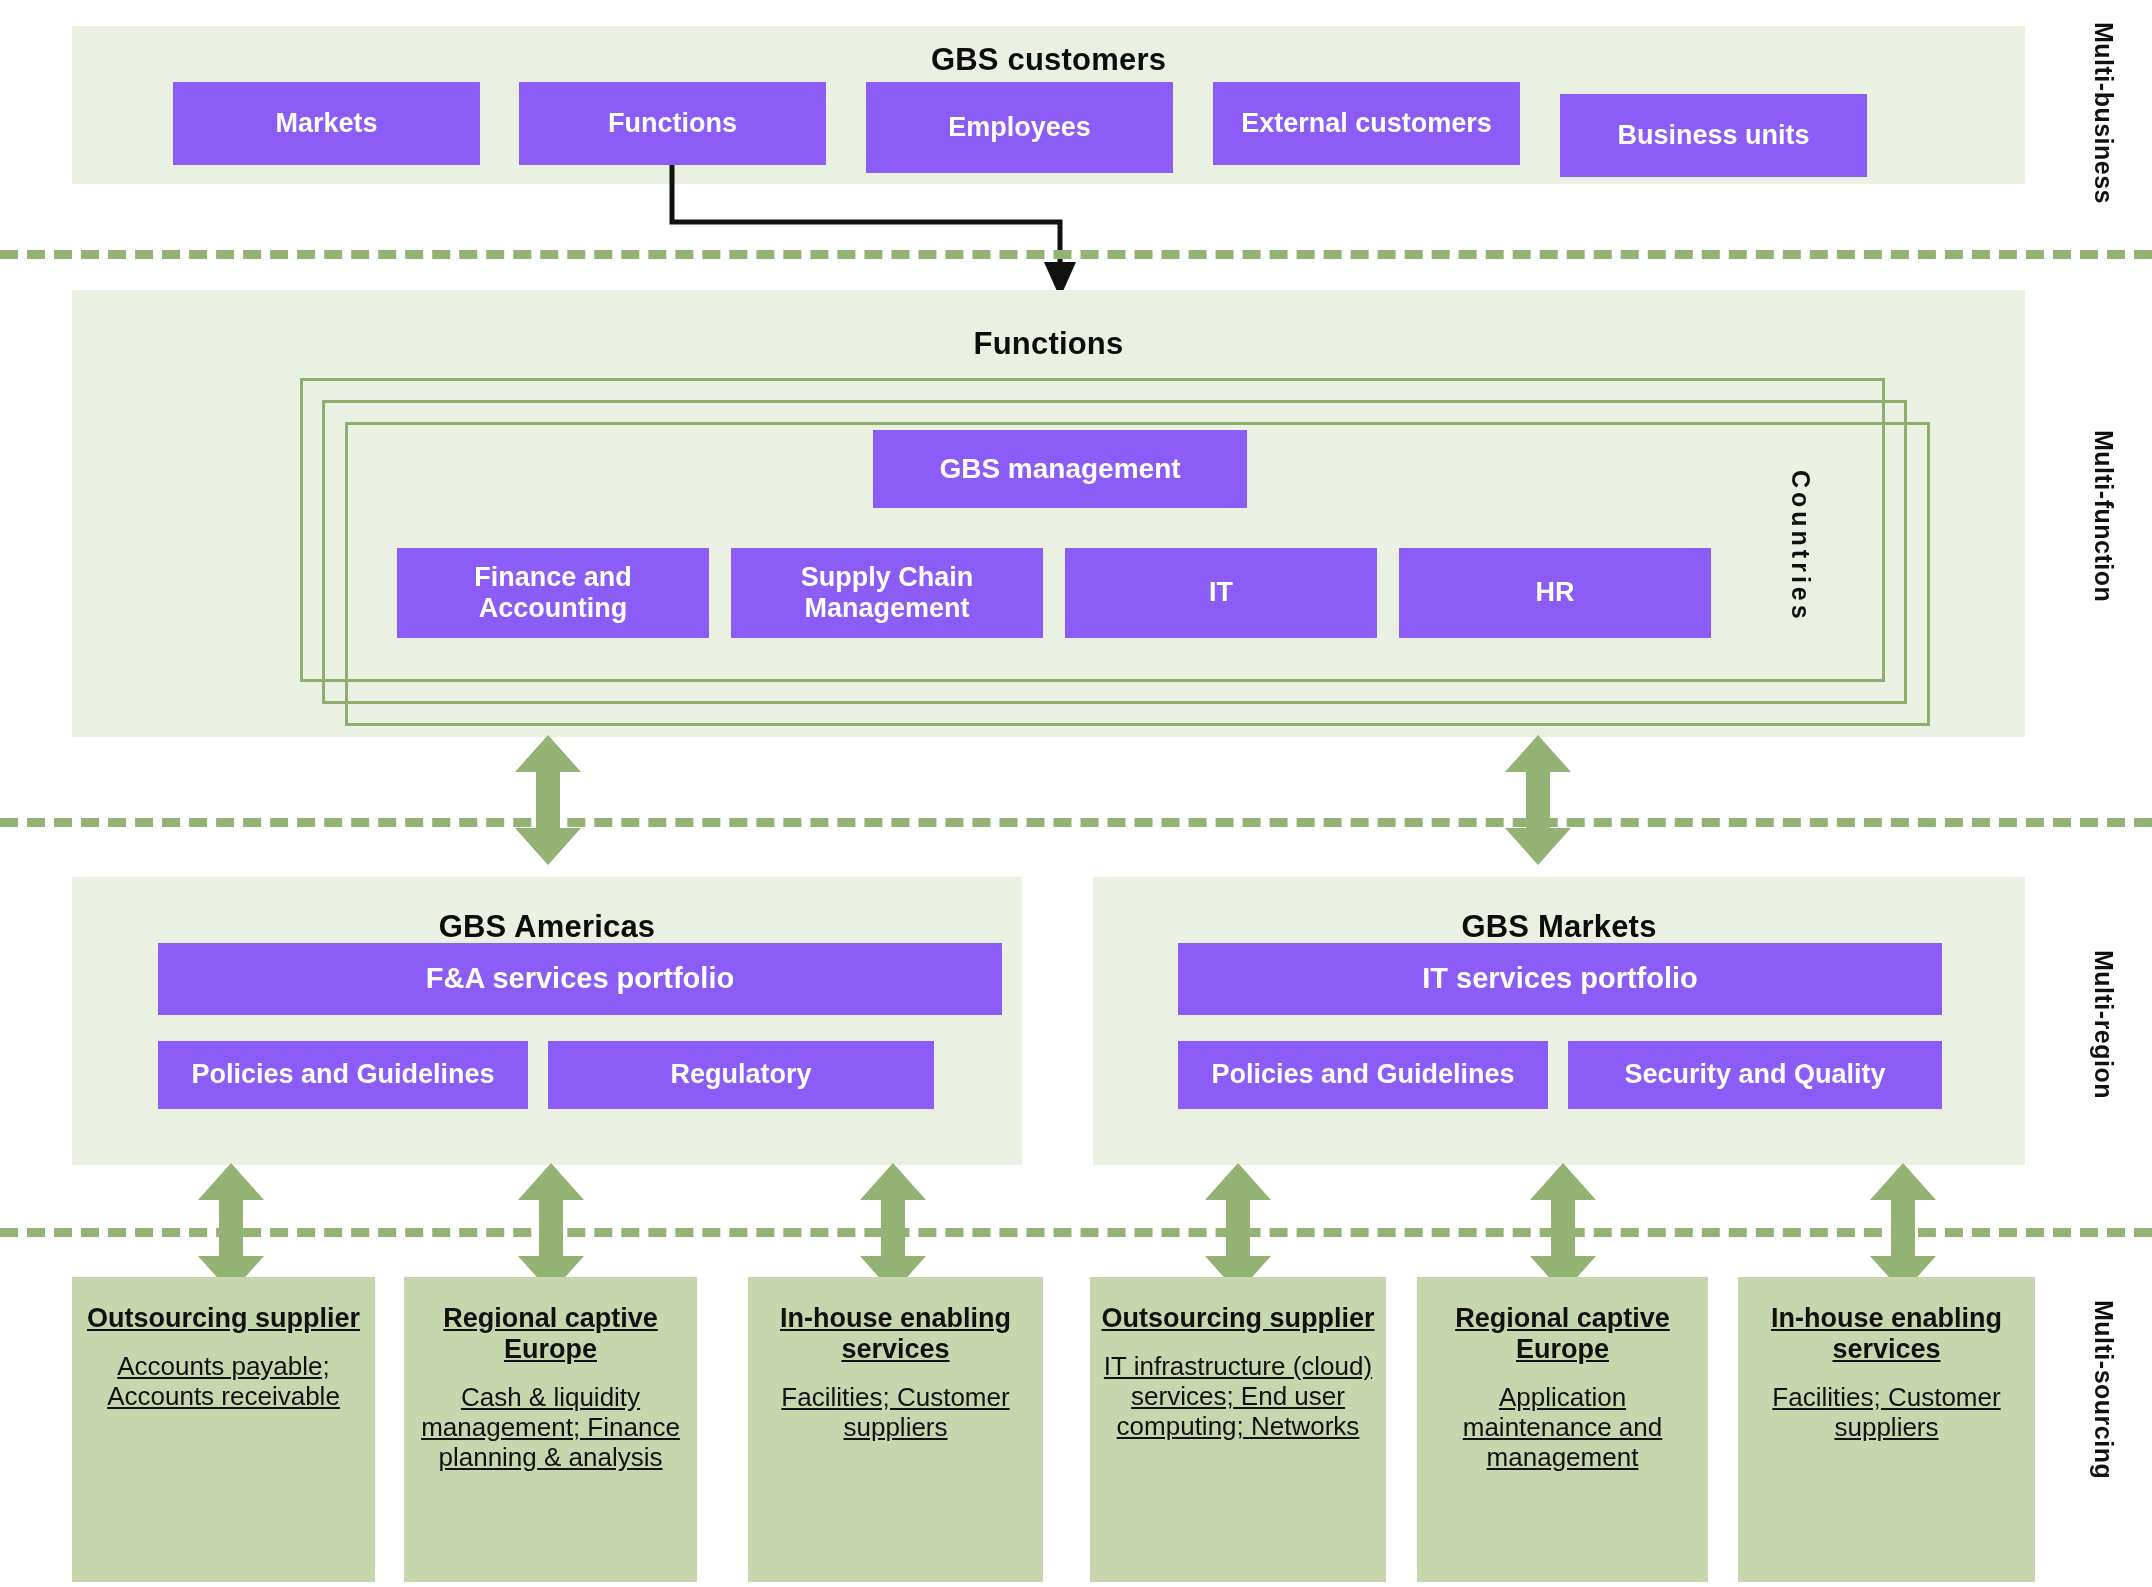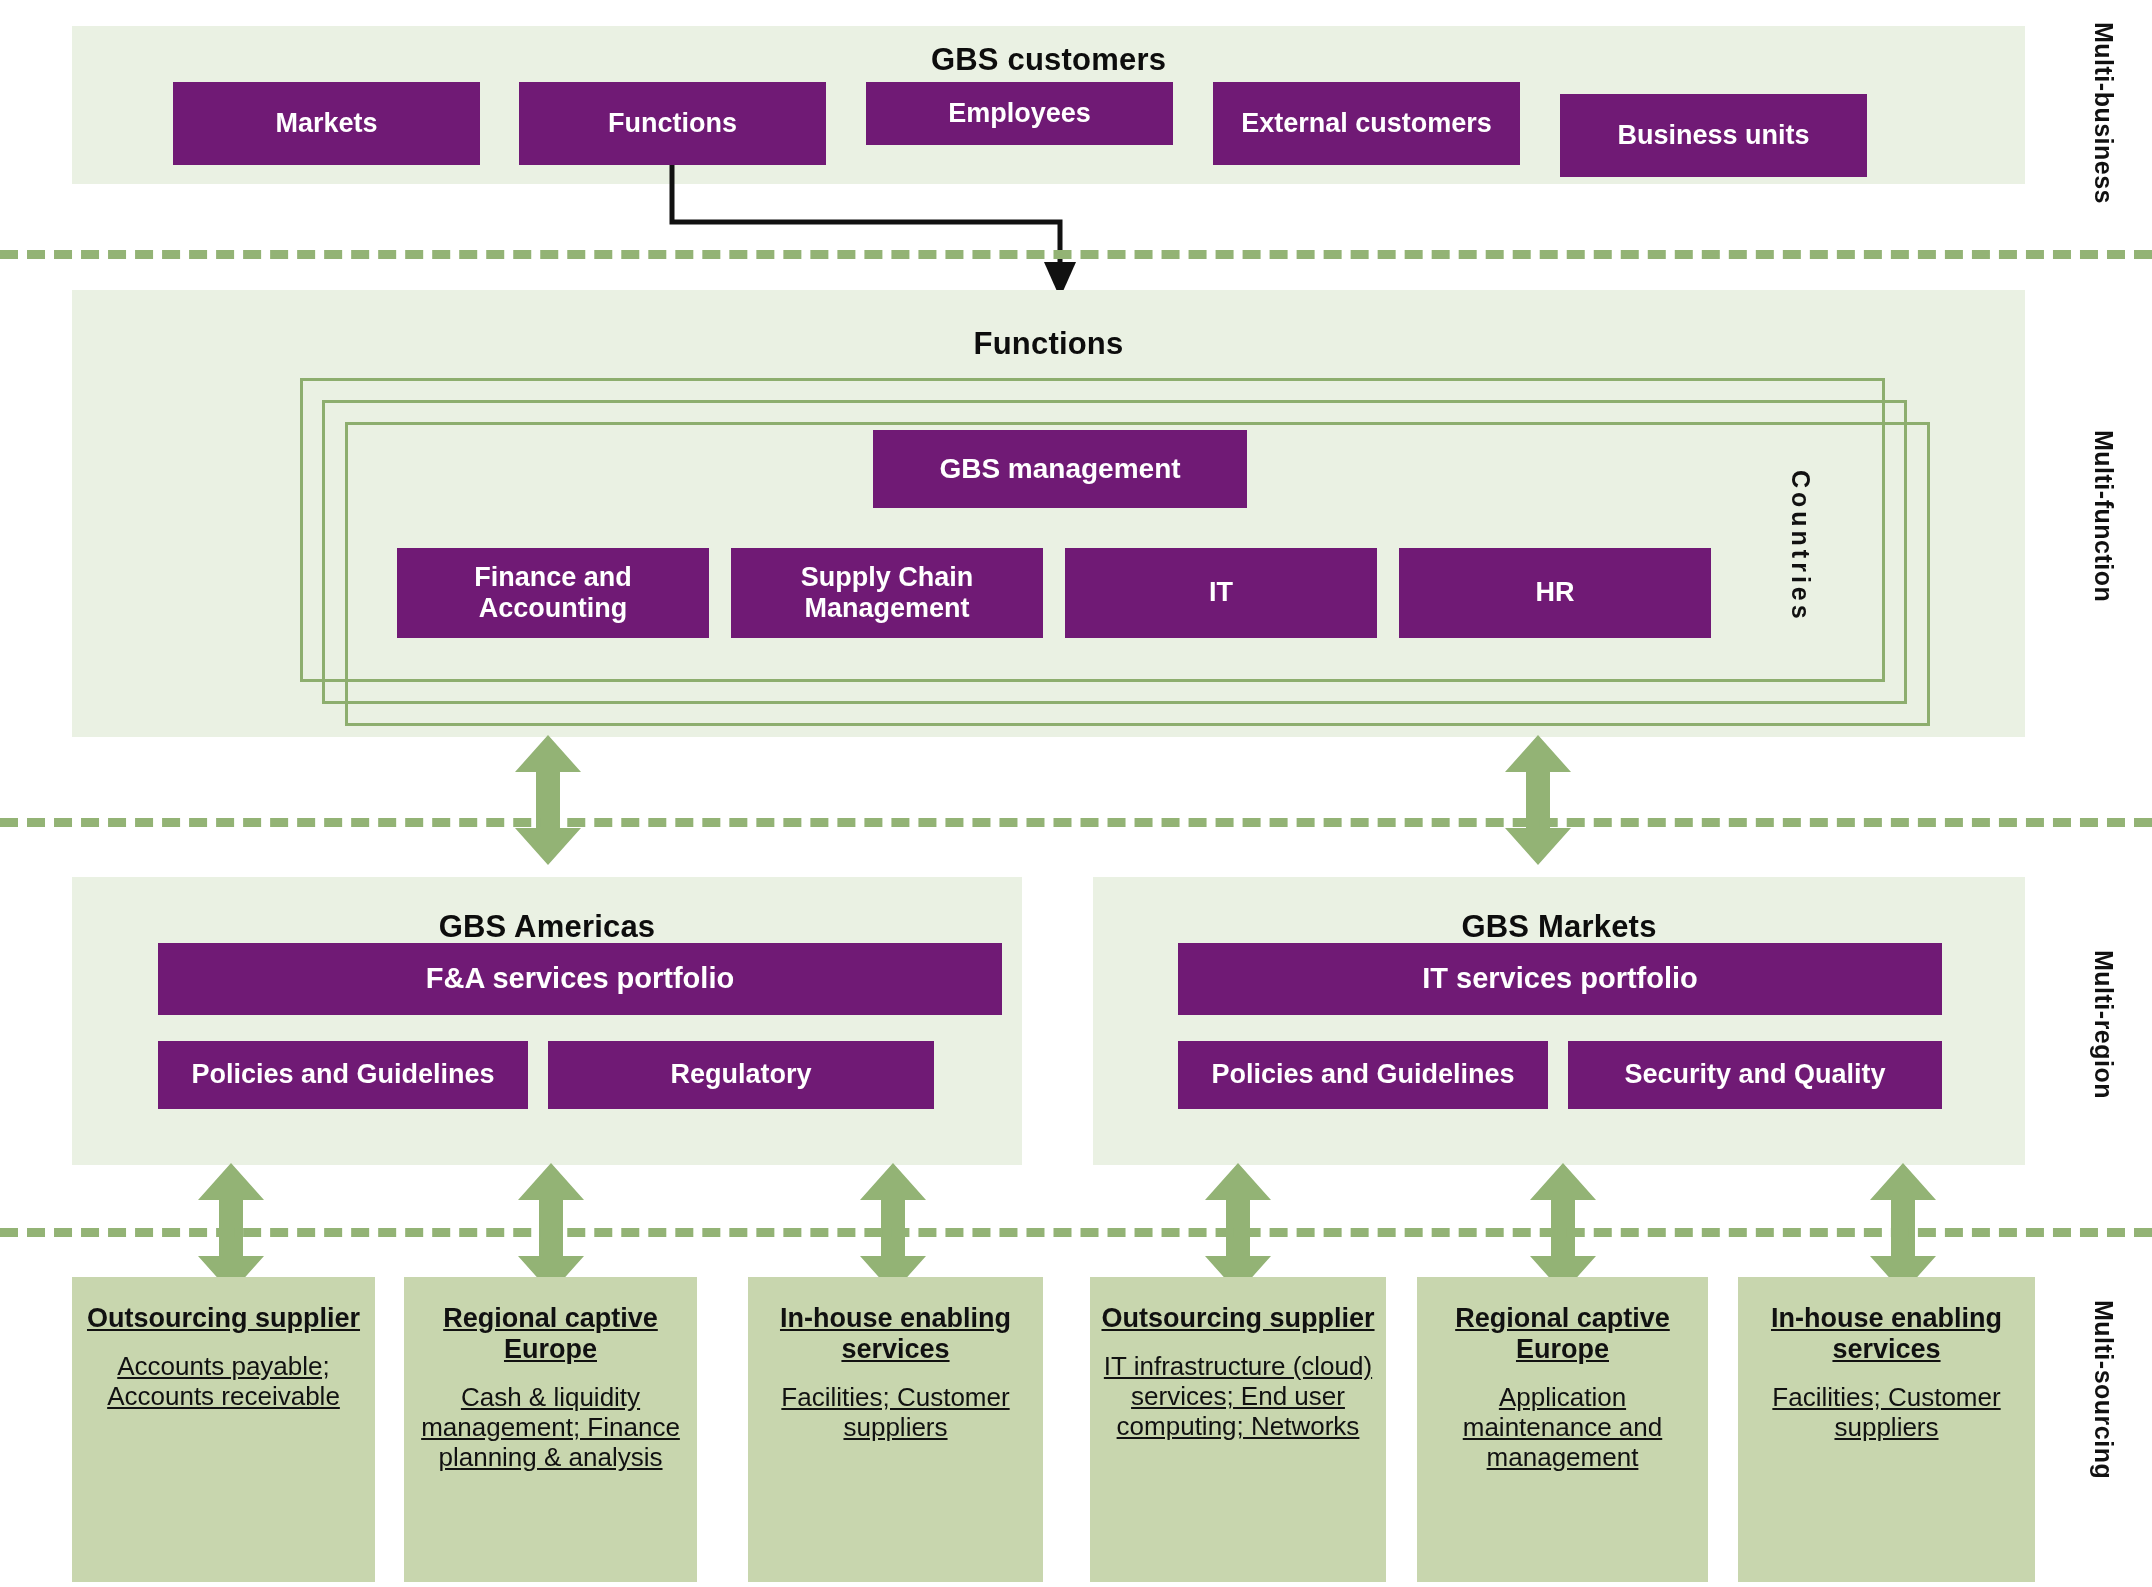--- a/index.html
+++ b/index.html
@@ -20,21 +20,21 @@
     position:absolute;left:0;right:0;
     text-align:center;
     font-weight:bold;
     color:#0d0d0d;
     letter-spacing:.2px;
   }
 
   
   .gbox{
     position:absolute;
-    background:#701a75;
+    background:#8b5cf6;
     color:#ffffff;
     font-weight:bold;
     display:flex;align-items:center;justify-content:center;
     text-align:center;
     line-height:1.15;
     box-sizing:border-box;
     padding:2px 22px;
   }
 
   
@@ -114,21 +114,21 @@
   <div class="panel" style="left:72px;top:26px;width:1953px;height:158px;">
     <div class="panel-title" style="top:16px;font-size:31px;">GBS customers</div>
   </div>
 
   <div class="gbox" style="left:173px;top:82px;width:307px;height:83px;font-size:27px;">
     <span>Markets</span>
   </div>
   <div class="gbox" style="left:519px;top:82px;width:307px;height:83px;font-size:27px;">
     <span>Functions</span>
   </div>
-  <div class="gbox" style="left:866px;top:82px;width:307px;height:63px;font-size:27px;">
+  <div class="gbox" style="left:866px;top:82px;width:307px;height:91px;font-size:27px;">
     <span>Employees</span>
   </div>
   <div class="gbox" style="left:1213px;top:82px;width:307px;height:83px;font-size:27px;">
     <span>External customers</span>
   </div>
   <div class="gbox" style="left:1560px;top:82px;width:307px;height:83px;font-size:27px;margin-top:12px;">
     <span>Business units</span>
   </div>
 
   <svg class="connector" width="2152" height="1587" viewBox="0 0 2152 1587">

